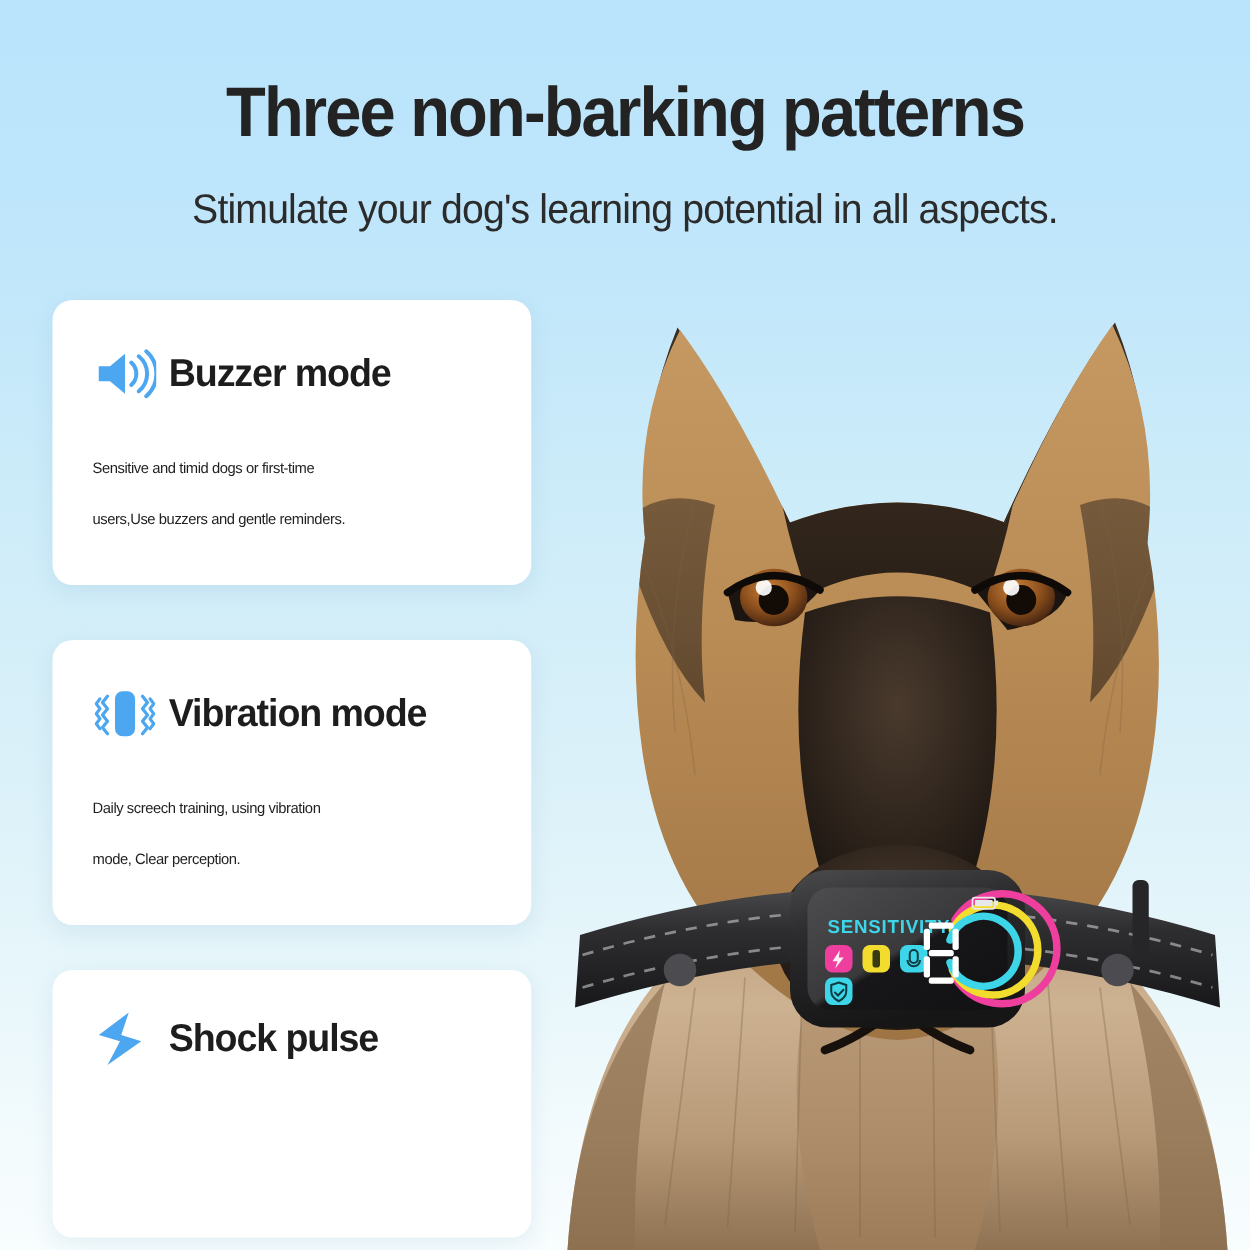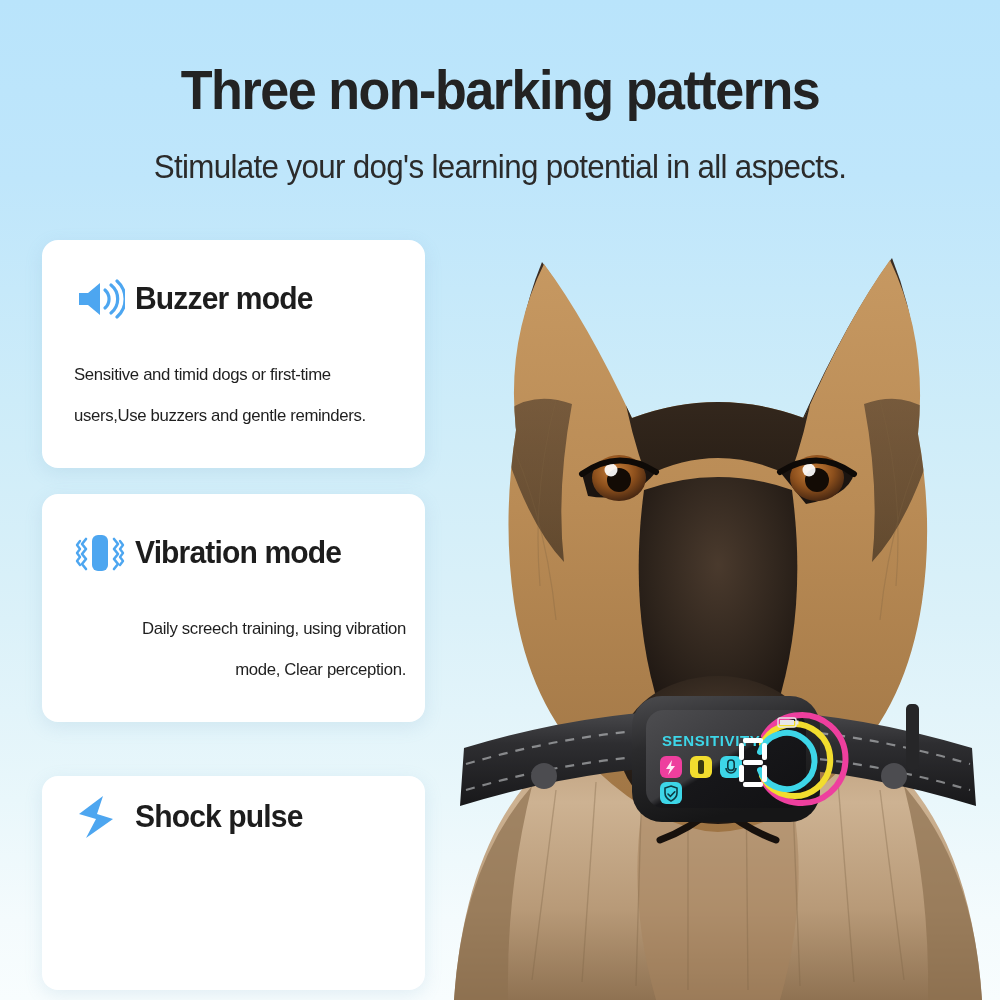--- a/index.html
+++ b/index.html
@@ -69,52 +69,52 @@
   
   .card {
     position: absolute;
     left: 42px;
     width: 383px;
     background: #ffffff;
     border-radius: 16px;
     box-shadow: 0 5px 18px rgba(110, 160, 195, 0.16);
   }
   #card-0 { top: 240px; height: 228px; }
-  #card-1 { top: 494px; height: 228px; text-align: right; }
+  #card-1 { top: 512px; height: 228px; }
   #card-2 { top: 776px; height: 214px; }
 
   .card-head {
     display: flex;
     align-items: center;
     padding: 30px 0 0 32px;
     height: 58px;
   }
-  #card-2 .card-head { padding-top: 12px; }
+  #card-2 .card-head { padding-top: 26px; }
   .card-icon {
     width: 52px;
     height: 46px;
     flex: 0 0 52px;
     display: flex;
     align-items: center;
     justify-content: center;
   }
   .card-icon svg { display: block; }
   .card-title {
     font-size: 31px;
     font-weight: 700;
     color: #1d1d1d;
     letter-spacing: -0.9px;
     margin-left: 9px;
     white-space: nowrap;
     transform: scaleX(0.97);
     transform-origin: left center;
   }
   .card-desc {
-    padding: 26px 14px 0 32px;
-    font-size: 17px;
+    padding: 26px 30px 0 32px;
+    font-size: 12px;
     line-height: 41px;
     color: #1f1f1f;
     letter-spacing: -0.35px;
   }
   #card-2 .card-desc { padding-top: 24px; }
   .card-desc .l { display: block; white-space: nowrap; transform: scaleX(0.985); transform-origin: left center; }
 </style>
 </head>
 <body>
 

